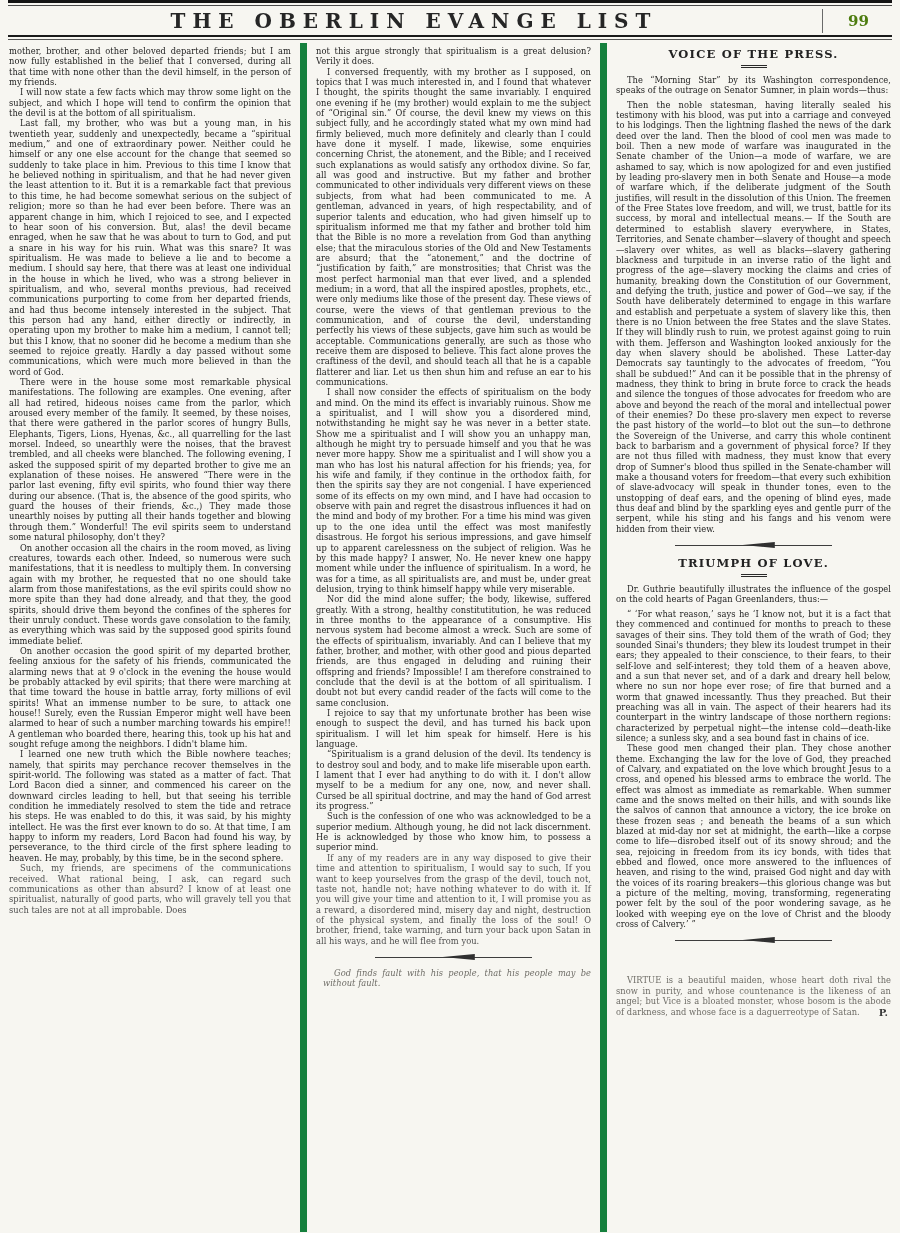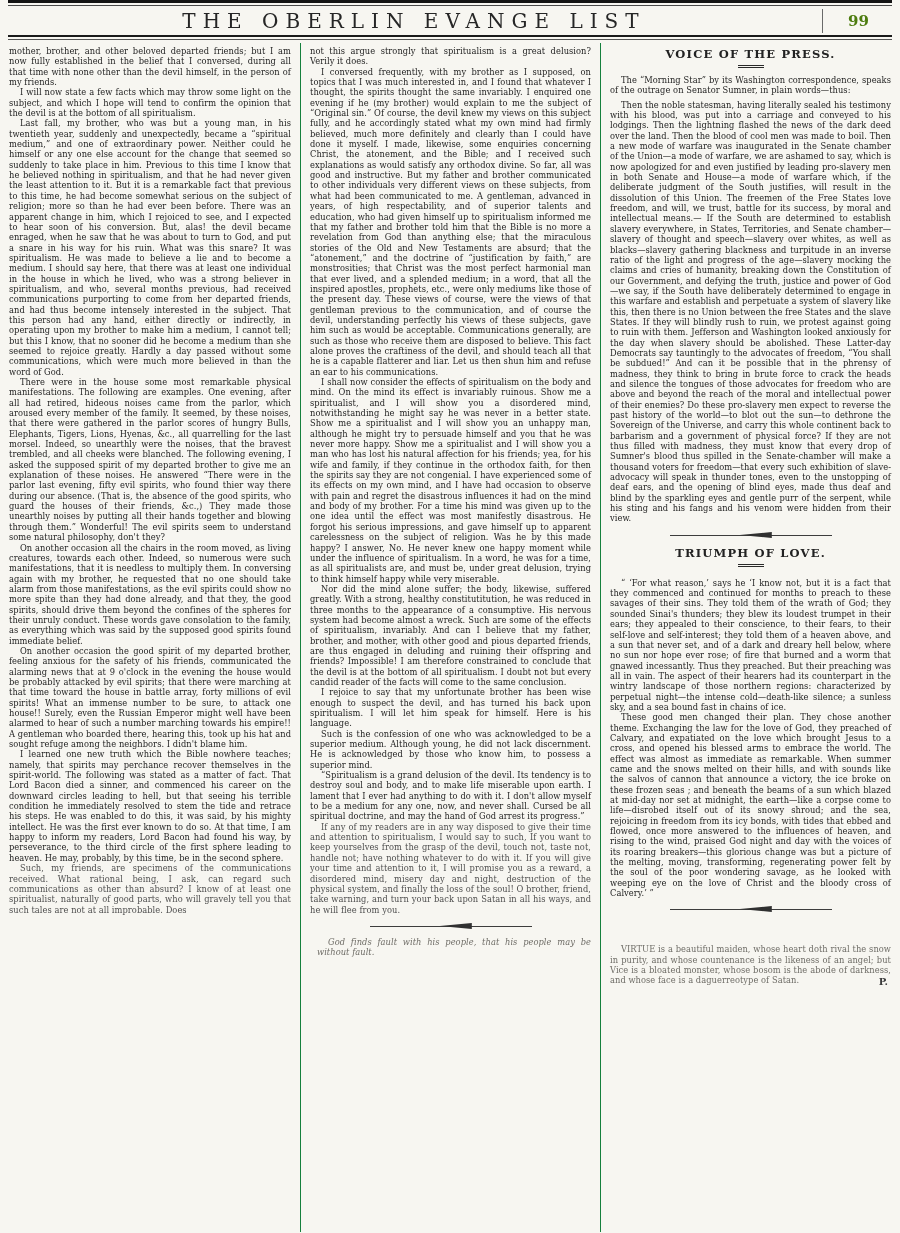--- a/index.html
+++ b/index.html
@@ -10,33 +10,33 @@
     font-family:"DejaVu Serif", serif;
     overflow:hidden;
     position:relative;
   }
   
   .masthead { padding:0 6px; }
   .rule-top { height:6px; border-top:3px solid #141414; border-bottom:1px solid #4a4a4a; margin:0 2px; }
   .mast-row { display:flex; align-items:center; height:29px; }
   .mast-title {
     flex:1; text-align:center;
-    font-size:20px; font-weight:normal; letter-spacing:7px;
+    font-size:20px; font-weight:bold; letter-spacing:7px;
     color:#262626; white-space:nowrap;
   }
   .mast-num {
     width:72px; text-align:center;
     font-size:15px; font-weight:bold; color:#4d7c0f;
     border-left:1px solid #6a6a6a; height:24px; line-height:24px;
   }
   .rule-bottom { height:5px; border-top:2px solid #1a1a1a; border-bottom:1px solid #555; margin:0 2px; }
   
   .page-body { display:flex; height:1192px; padding-top:3px; }
   .col { width:300px; padding:3px 9px 4px 9px; overflow:hidden; }
-  .col + .col { border-left:1px solid #15803d; }
+  .col + .col { border-left:7px solid #15803d; }
   
   .para {
     font-size:8.3px; line-height:10.35px;
     text-align:justify; text-indent:11px;
     letter-spacing:0.05px;
   }
   .cont { text-indent:0; }
   .faded { color:#4f4f4f; }
   .more-faded { color:#6e6c66; }
   .aphorism { font-style:italic; margin-top:4px;margin-left:7px; }
@@ -86,22 +86,22 @@
     <p class="para">I learned one new truth which the Bible nowhere teaches; namely, that spirits may perchance recover themselves in the spirit-world. The following was stated as a matter of fact. That Lord Bacon died a sinner, and commenced his career on the downward circles leading to hell, but that seeing his terrible condition he immediately resolved to stem the tide and retrace his steps. He was enabled to do this, it was said, by his mighty intellect. He was the first ever known to do so. At that time, I am happy to inform my readers, Lord Bacon had found his way, by perseverance, to the third circle of the first sphere leading to heaven. He may, probably, by this time, be in the second sphere.</p>
     <p class="para faded">Such, my friends, are specimens of the communications received. What rational being, I ask, can regard such communications as other than absurd? I know of at least one spiritualist, naturally of good parts, who will gravely tell you that such tales are not at all improbable. Does</p>
   </section>
 
   <section class="col">
     <p class="para cont">not this argue strongly that spiritualism is a great delusion? Verily it does.</p>
     <p class="para">I conversed frequently, with my brother as I supposed, on topics that I was much interested in, and I found that whatever I thought, the spirits thought the same invariably. I enquired one evening if he (my brother) would explain to me the subject of “Original sin.” Of course, the devil knew my views on this subject fully, and he accordingly stated what my own mind had firmly believed, much more definitely and clearly than I could have done it myself. I made, likewise, some enquiries concerning Christ, the atonement, and the Bible; and I received such explanations as would satisfy any orthodox divine. So far, all was good and instructive. But my father and brother communicated to other individuals very different views on these subjects, from what had been communicated to me. A gentleman, advanced in years, of high respectability, and of superior talents and education, who had given himself up to spiritualism informed me that my father and brother told him that the Bible is no more a revelation from God than anything else; that the miraculous stories of the Old and New Testaments are absurd; that the “atonement,” and the doctrine of “justification by faith,” are monstrosities; that Christ was the most perfect harmonial man that ever lived, and a splended medium; in a word, that all the inspired apostles, prophets, etc., were only mediums like those of the present day. These views of course, were the views of that gentleman previous to the communication, and of course the devil, understanding perfectly his views of these subjects, gave him such as would be acceptable. Communications generally, are such as those who receive them are disposed to believe. This fact alone proves the craftiness of the devil, and should teach all that he is a capable flatterer and liar. Let us then shun him and refuse an ear to his communications.</p>
     <p class="para">I shall now consider the effects of spiritualism on the body and mind. On the mind its effect is invariably ruinous. Show me a spiritualist, and I will show you a disordered mind, notwithstanding he might say he was never in a better state. Show me a spiritualist and I will show you an unhappy man, although he might try to persuade himself and you that he was never more happy. Show me a spiritualist and I will show you a man who has lost his natural affection for his friends; yea, for his wife and family, if they continue in the orthodox faith, for then the spirits say they are not congenial. I have experienced some of its effects on my own mind, and I have had occasion to observe with pain and regret the disastrous influences it had on the mind and body of my brother. For a time his mind was given up to the one idea until the effect was most manifestly disastrous. He forgot his serious impressions, and gave himself up to apparent carelessness on the subject of religion. Was he by this made happy? I answer, No. He never knew one happy moment while under the influence of spiritualism. In a word, he was for a time, as all spiritualists are, and must be, under great delusion, trying to think himself happy while very miserable.</p>
     <p class="para">Nor did the mind alone suffer; the body, likewise, suffered greatly. With a strong, healthy constitutitution, he was reduced in three months to the appearance of a consumptive. His nervous system had become almost a wreck. Such are some of the effects of spiritualism, invariably. And can I believe that my father, brother, and mother, with other good and pious departed friends, are thus engaged in deluding and ruining their offspring and friends? Impossible! I am therefore constrained to conclude that the devil is at the bottom of all spiritualism. I doubt not but every candid reader of the facts will come to the same conclusion.</p>
     <p class="para">I rejoice to say that my unfortunate brother has been wise enough to suspect the devil, and has turned his back upon spiritualism. I will let him speak for himself. Here is his language.</p>
+    <p class="para">“Spiritualism is a grand delusion of the devil. Its tendency is to destroy soul and body, and to make life miserable upon earth. I lament that I ever had anything to do with it. I don't allow myself to be a medium for any one, now, and never shall. Cursed be all spiritual doctrine, and may the hand of God arrest its progress.”</p>
     <p class="para">Such is the confession of one who was acknowledged to be a superior medium. Although young, he did not lack discernment. He is acknowledged by those who know him, to possess a superior mind.</p>
-    <p class="para">“Spiritualism is a grand delusion of the devil. Its tendency is to destroy soul and body, and to make life miserable upon earth. I lament that I ever had anything to do with it. I don't allow myself to be a medium for any one, now, and never shall. Cursed be all spiritual doctrine, and may the hand of God arrest its progress.”</p>
     <p class="para faded">If any of my readers are in any way disposed to give their time and attention to spiritualism, I would say to such, If you want to keep yourselves from the grasp of the devil, touch not, taste not, handle not; have nothing whatever to do with it. If you will give your time and attention to it, I will promise you as a reward, a disordered mind, misery day and night, destruction of the physical system, and finally the loss of the soul! O brother, friend, take warning, and turn your back upon Satan in all his ways, and he will flee from you.</p>
     <div class="divider">
       <span class="divider-line"></span>
       <span class="divider-arrow"></span>
     </div>
     <p class="para aphorism more-faded">God finds fault with his people, that his people may be without fault.</p>
   </section>
 
   <section class="col">
     <h2 class="section-heading">VOICE OF THE PRESS.</h2>
@@ -110,20 +110,21 @@
     <div class="spacer-sm"></div>
     <p class="para">Then the noble statesman, having literally sealed his testimony with his blood, was put into a carriage and conveyed to his lodgings. Then the lightning flashed the news of the dark deed over the land. Then the blood of cool men was made to boil. Then a new mode of warfare was inaugurated in the Senate chamber of the Union—a mode of warfare, we are ashamed to say, which is now apologized for and even justified by leading pro-slavery men in both Senate and House—a mode of warfare which, if the deliberate judgment of the South justifies, will result in the dissolution of this Union. The freemen of the Free States love freedom, and will, we trust, battle for its success, by moral and intellectual means.— If the South are determined to establish slavery everywhere, in States, Territories, and Senate chamber—slavery of thought and speech—slavery over whites, as well as blacks—slavery gathering blackness and turpitude in an inverse ratio of the light and progress of the age—slavery mocking the claims and cries of humanity, breaking down the Constitution of our Government, and defying the truth, justice and power of God—we say, if the South have deliberately determined to engage in this warfare and establish and perpetuate a system of slavery like this, then there is no Union between the free States and the slave States. If they will blindly rush to ruin, we protest against going to ruin with them. Jefferson and Washington looked anxiously for the day when slavery should be abolished. These Latter-day Democrats say tauntingly to the advocates of freedom, “You shall be subdued!” And can it be possible that in the phrensy of madness, they think to bring in brute force to crack the heads and silence the tongues of those advocates for freedom who are above and beyond the reach of the moral and intellectual power of their enemies? Do these pro-slavery men expect to reverse the past history of the world—to blot out the sun—to dethrone the Sovereign of the Universe, and carry this whole continent back to barbarism and a government of physical force? If they are not thus filled with madness, they must know that every drop of Sumner's blood thus spilled in the Senate-chamber will make a thousand voters for freedom—that every such exhibition of slave-advocacy will speak in thunder tones, even to the unstopping of deaf ears, and the opening of blind eyes, made thus deaf and blind by the sparkling eyes and gentle purr of the serpent, while his sting and his fangs and his venom were hidden from their view.</p>
 
     <div class="divider">
       <span class="divider-line"></span>
       <span class="divider-arrow"></span>
     </div>
 
     <h2 class="section-heading">TRIUMPH OF LOVE.</h2>
     <div class="heading-rule"></div>
+    <p class="para">Dr. Guthrie beautifully illustrates the influence of the gospel on the cold hearts of Pagan Greenlanders, thus:—</p>
     <div class="spacer-sm"></div>
     <p class="para">“ ‘For what reason,’ says he ‘I know not, but it is a fact that they commenced and continued for months to preach to these savages of their sins. They told them of the wrath of God; they sounded Sinai's thunders; they blew its loudest trumpet in their ears; they appealed to their conscience, to their fears, to their self-love and self-interest; they told them of a heaven above, and a sun that never set, and of a dark and dreary hell below, where no sun nor hope ever rose; of fire that burned and a worm that gnawed incessantly. Thus they preached. But their preaching was all in vain. The aspect of their hearers had its counterpart in the wintry landscape of those northern regions: characterized by perpetual night—the intense cold—death-like silence; a sunless sky, and a sea bound fast in chains of ice.</p>
     <p class="para">These good men changed their plan. They chose another theme. Exchanging the law for the love of God, they preached of Calvary, and expatiated on the love which brought Jesus to a cross, and opened his blessed arms to embrace the world. The effect was almost as immediate as remarkable. When summer came and the snows melted on their hills, and with sounds like the salvos of cannon that announce a victory, the ice broke on these frozen seas ; and beneath the beams of a sun which blazed at mid-day nor set at midnight, the earth—like a corpse come to life—disrobed itself out of its snowy shroud; and the sea, rejoicing in freedom from its icy bonds, with tides that ebbed and flowed, once more answered to the influences of heaven, and rising to the wind, praised God night and day with the voices of its roaring breakers—this glorious change was but a picture of the melting, moving, transforming, regenerating power felt by the soul of the poor wondering savage, as he looked with weeping eye on the love of Christ and the bloody cross of Calvery.’ ”</p>
 
     <div class="divider">
       <span class="divider-line"></span>
       <span class="divider-arrow"></span>
     </div>
 
     <div class="virtue-wrap">

